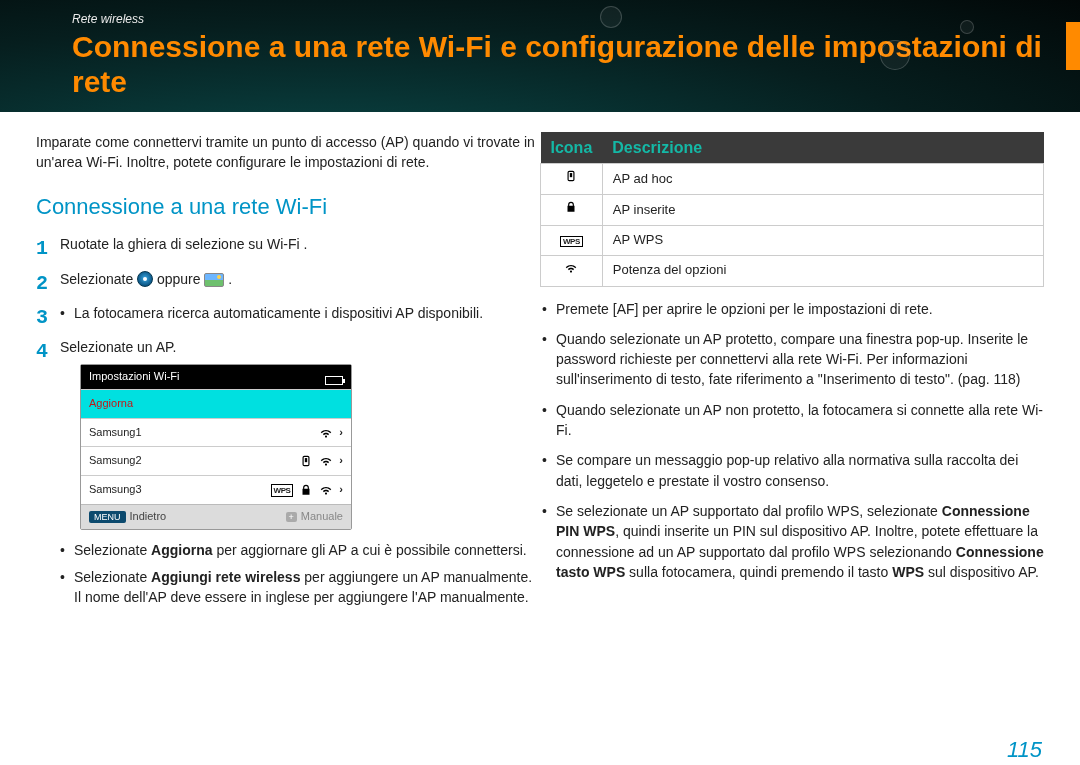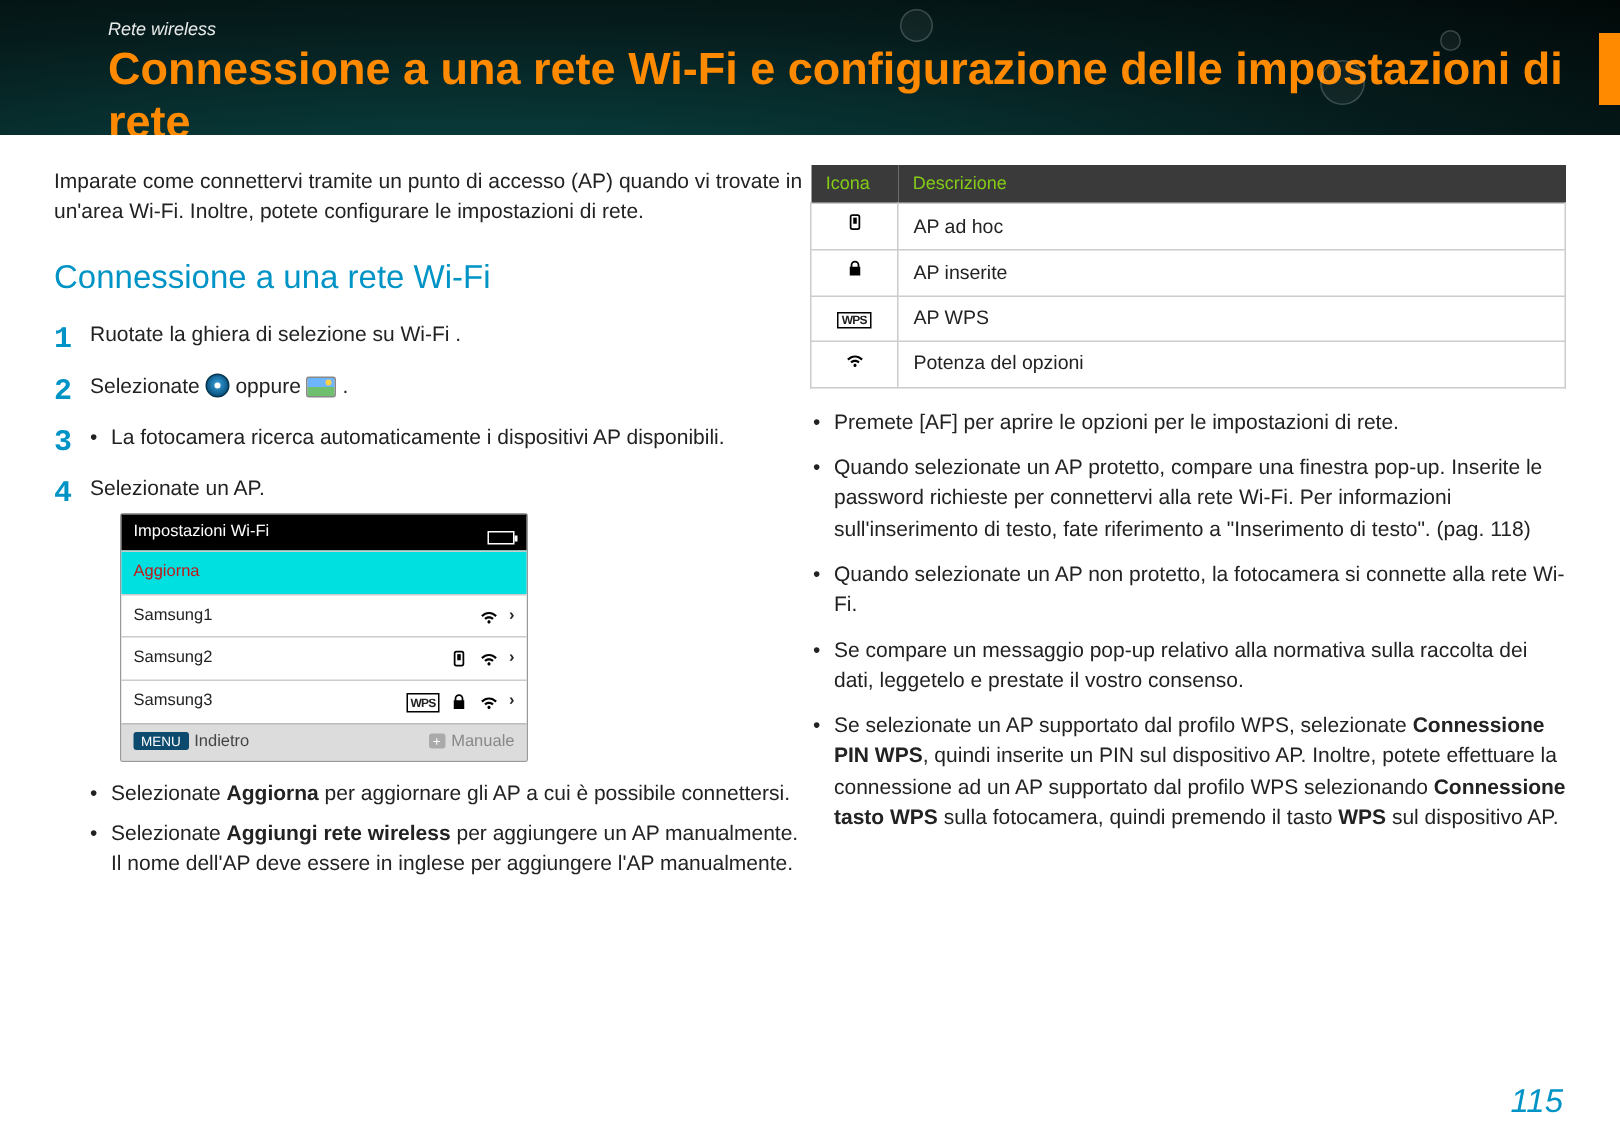--- a/index.html
+++ b/index.html
@@ -1,18 +1,18 @@
 <!DOCTYPE html>
 <html><head>
 <meta charset="utf-8">
 <style>
   * { box-sizing: border-box; margin: 0; padding: 0; }
   html, body { width: 1080px; height: 765px; font-family: "Segoe UI", Arial, sans-serif; background: #fff; color: #222; }
   .header {
-    width: 100%; height: 90px;
+    width: 100%; height: 112px;
     background: radial-gradient(ellipse at 30% 150%, #0a4a4a 0%, #061e1e 60%, #020808 100%);
     position: relative; overflow: hidden; padding: 12px 36px 0 72px;
   }
   .header .breadcrumb { color: #eaeaea; font-size: 12px; font-style: italic; }
   .header .title { color: #ff8a00; font-size: 30px; font-weight: 600; margin-top: 4px; line-height: 1.15; }
   .header .tab { position: absolute; right: 0; top: 22px; width: 14px; height: 48px; background: #ff8a00; }
   .header .bokeh { position: absolute; border-radius: 50%; border: 1px solid rgba(255,255,255,0.18); }
   .b1 { width: 22px; height: 22px; top: 6px; left: 600px; background: rgba(255,255,255,0.05);}
   .b2 { width: 30px; height: 30px; top: 40px; left: 880px; background: rgba(255,255,255,0.05);}
   .b3 { width: 14px; height: 14px; top: 20px; left: 960px; background: rgba(255,255,255,0.05);}
@@ -47,32 +47,32 @@
   .wifi-ss .chev { font-weight: bold; }
   .wifi-ss .footer { background: #dcdcdc; display: flex; justify-content: space-between; padding: 4px 8px; border-top: 1px solid #bbb; color: #444; }
   .wifi-ss .footer .menu-chip { background: #0c4a6e; color: #fff; font-size: 9px; padding: 1px 5px; border-radius: 2px; margin-right: 4px; }
   .wifi-ss .footer .plus { background:#aaa; color:#fff; padding:0 3px; border-radius:2px; font-size:9px; margin-right:4px;}
   .wifi-ss .footer .manuale { color:#888; }
 
   .ico { display:inline-flex; width:14px; height:14px; align-items:center; justify-content:center; }
   .ico svg { width:14px; height:14px; }
 
   table.icon-table { border-collapse: collapse; width: 100%; font-size: 13px; margin-bottom: 12px; }
-  table.icon-table th { background: #3a3a3a; color: #84cc16; text-align: left; padding: 4px 10px; font-weight: 400; font-size: 12px; }
+  table.icon-table th { background: #3a3a3a; color: #14b8a6; text-align: left; padding: 4px 10px; font-weight: 700; font-size: 16px; }
   table.icon-table td { border: 1px solid #ccc; padding: 5px 10px; }
   table.icon-table td.ic { width: 58px; text-align: center; }
   .wps-chip { border:1px solid #000; font-size:8px; padding:0 2px; font-weight:bold; letter-spacing:-0.5px; }
 
   ul.rbul { list-style: none; padding-left: 0; }
   ul.rbul > li { position: relative; padding-left: 16px; margin-bottom: 10px; }
   ul.rbul > li::before { content: "•"; position: absolute; left: 2px; top: 0; }
 
   .af-chip { font-family: Arial, sans-serif; }
 
-  .pagenum { position: absolute; right: 38px; bottom: 18px; font-style: italic; color: #0094c6; font-size: 22px; }
+  .pagenum { position: absolute; right: 38px; bottom: 2px; font-style: italic; color: #0094c6; font-size: 22px; }
 </style>
 </head>
 <body>
 
 <div class="header">
   <div class="bokeh b1"></div>
   <div class="bokeh b2"></div>
   <div class="bokeh b3"></div>
   <div class="breadcrumb">Rete wireless</div>
   <div class="title">Connessione a una rete Wi-Fi e configurazione delle impostazioni di rete</div>

